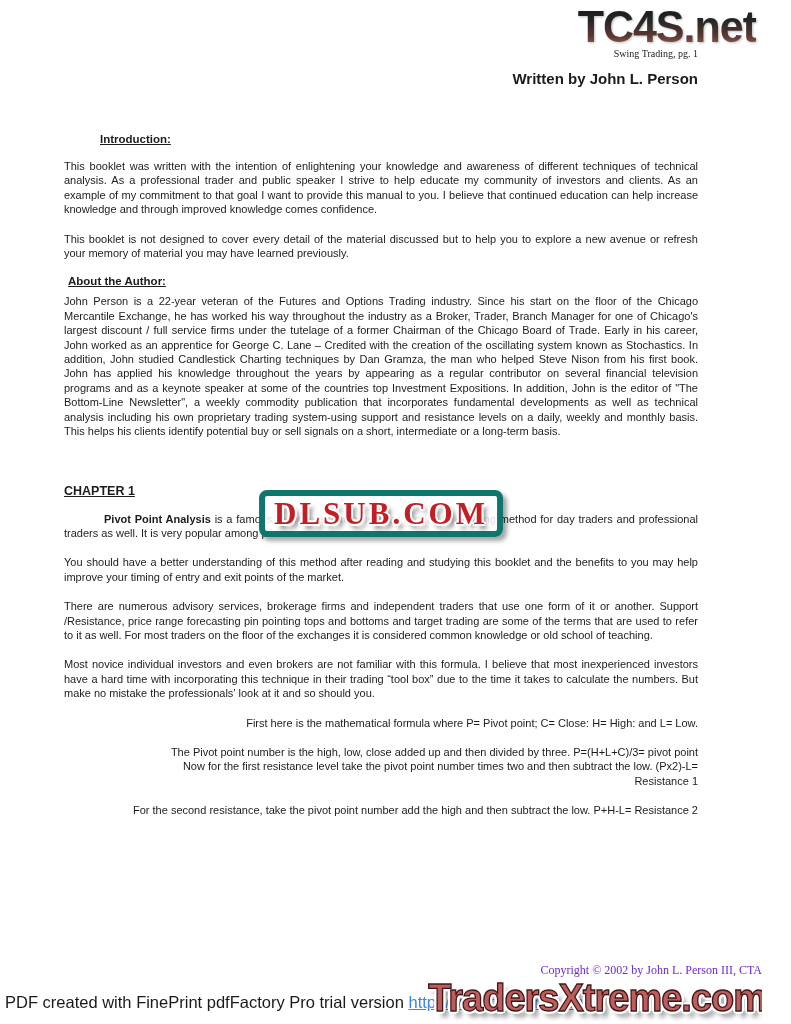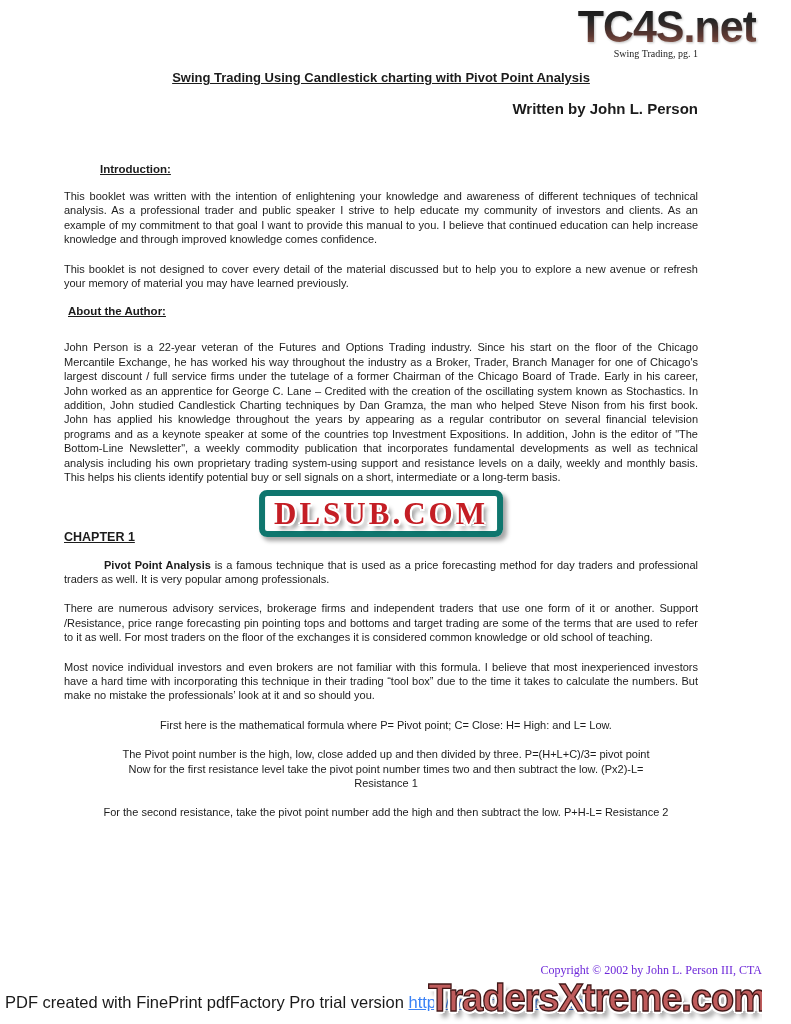--- a/index.html
+++ b/index.html
@@ -61,29 +61,29 @@
     margin: 0 0 0 0;
   }
   .sec-heading {
     font-size: 11.5px;
     font-weight: bold;
     text-decoration: underline;
     margin: 0 0 14px 0;
     padding-left: 36px;
   }
   .intro-heading { margin-top: 46px; }
-  .about-heading { margin-top: 2px; padding-left: 4px; margin-bottom: 23px; }
+  .about-heading { margin-top: 2px; padding-left: 4px; margin-bottom: 7px; }
   .content p {
     font-size: 11px;
     line-height: 14.4px;
     text-align: justify;
     margin: 0 0 15px 0;
     white-space: pre-line;
   }
-  p.no-justify { text-align: center; margin-left: 10px; }
+  p.no-justify { text-align: right; margin-left: 10px; }
   .chapter-heading {
     font-size: 12.5px;
     font-weight: bold;
     margin: 45px 0 14px 0;
   }
   .chapter-heading span { text-decoration: underline; }
   .lead-bold { font-weight: bold; padding-left: 40px; }
 
   
   .dlsub-logo {
@@ -155,34 +155,34 @@
 
 <div class="page">
 
   <div class="header">
     <div class="tc4s-logo">TC4S.net</div>
     <div class="page-label">Swing Trading, pg. 1</div>
   </div>
 
   <div class="content">
 
-    <div class="doc-title">Swing Trading Using Candlestick charting with Pivot Point Analysis</div>
     <div class="byline">Written by John L. Person</div>
 
     <div class="sec-heading intro-heading">Introduction:</div>
     <p>This booklet was written with the intention of enlightening your knowledge and awareness of different techniques of technical analysis.  As a professional trader and public speaker I strive to help educate my community of investors and clients. As an example of my commitment to that goal I want to provide this manual to you. I believe that continued education can help increase knowledge and through improved knowledge comes confidence.</p>
     <p>This booklet is not designed to cover every detail of the material discussed but to help you to explore a new avenue or refresh your memory of material you may have learned previously.</p>
 
     <div class="sec-heading about-heading">About the Author:</div>
     <p>John Person is a 22-year veteran of the Futures and Options Trading industry. Since his start on the floor of the Chicago Mercantile Exchange, he has worked his way throughout the industry as a Broker, Trader, Branch Manager for one of Chicago's largest discount / full service firms under the tutelage of a former Chairman of the Chicago Board of Trade. Early in his career, John worked as an apprentice for George C. Lane – Credited with the creation of the oscillating system known as Stochastics. In addition, John studied Candlestick Charting techniques by Dan Gramza, the man who helped Steve Nison from his first book. John has applied his knowledge throughout the years by appearing as a regular contributor on several financial television programs and as a keynote speaker at some of the countries top Investment Expositions. In addition, John is the editor of "The Bottom-Line Newsletter", a weekly commodity publication that incorporates fundamental developments as well as technical analysis including his own proprietary trading system-using support and resistance levels on a daily, weekly and monthly basis. This helps his clients identify potential buy or sell signals on a short, intermediate or a long-term basis.</p>
 
     <div class="chapter-heading"><span>CHAPTER 1</span></div>
 
     <p><span class="lead-bold">Pivot Point Analysis</span><span> is a famous technique that is used as a price forecasting method for day traders and professional traders as well. It is very popular among professionals.</span></p>
 
+    <p>You should have a better understanding of this method after reading and studying this booklet and the benefits to you may help improve your timing of entry and exit points of the market.</p>
     <p>There are numerous advisory services, brokerage firms and independent traders that use one form of it or another. Support /Resistance, price range forecasting pin pointing tops and bottoms and target trading are some of the terms that are used to refer to it as well. For most traders on the floor of the exchanges it is considered common knowledge or old school of teaching.</p>
     <p>Most novice individual investors and even brokers are not familiar with this formula. I believe that most inexperienced investors have a hard time with incorporating this technique in their trading “tool box” due to the time it takes to calculate the numbers. But make no mistake the professionals’ look at it and so should you.</p>
     <p class="no-justify">First here is the mathematical formula where P= Pivot point; C= Close: H= High: and L= Low.</p>
     <p class="no-justify">The Pivot point number is the high, low, close added up and then divided by three. P=(H+L+C)/3= pivot point
 Now for the first resistance level take the pivot point number times two and then subtract the low. (Px2)-L=
 Resistance 1</p>
     <p class="no-justify">For the second resistance, take the pivot point number add the high and then subtract the low. P+H-L= Resistance 2</p>
 
   </div>
 

